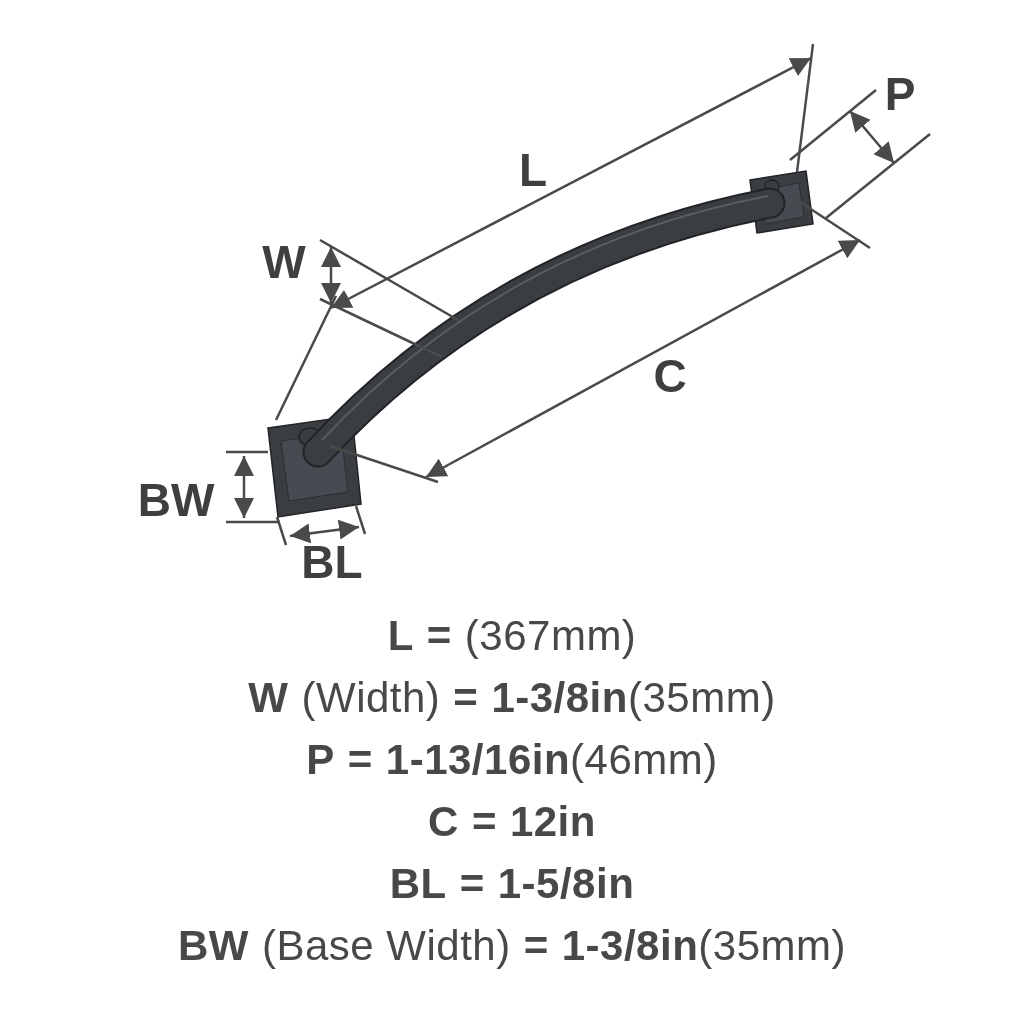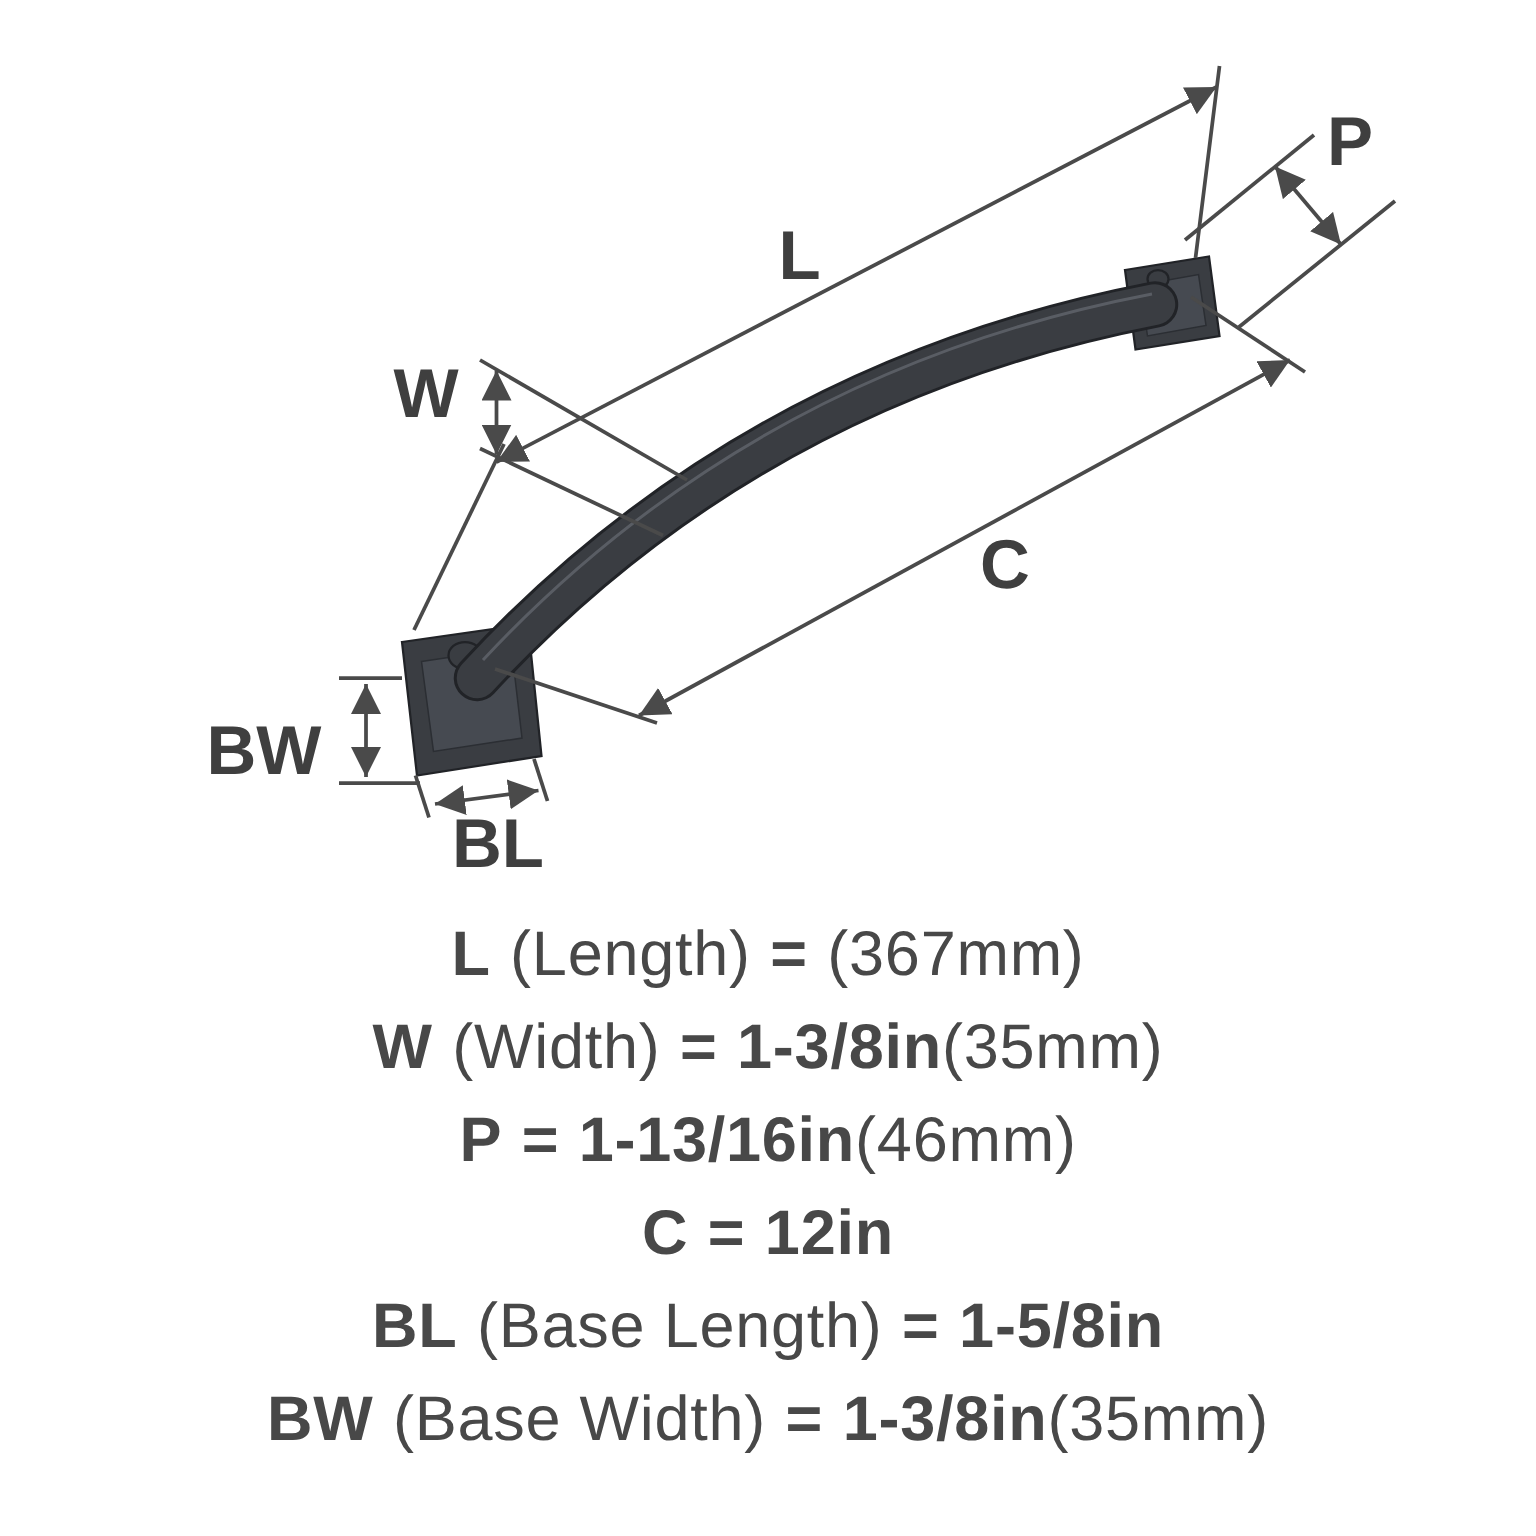--- a/index.html
+++ b/index.html
@@ -114,21 +114,20 @@
       <line class="ext" x1="356" y1="506" x2="365" y2="534"></line>
       <line class="dim" x1="290" y1="536" x2="359" y2="527" marker-start="url(#arr)" marker-end="url(#arr)"></line>
       <text class="dim-label" x="332" y="578">BL</text>
     </g>
   </svg>
 
   <div class="specs">
 
     <div class="spec-row">
       <span class="spec-sym">L</span>
-      <span class="spec-name">(Length)</span>
       <span class="spec-eq">=</span>
       <span class="spec-met">(367mm)</span>
     </div>
 
     <div class="spec-row">
       <span class="spec-sym">W</span>
       <span class="spec-name">(Width)</span>
       <span class="spec-eq">=</span>
       <span class="spec-val">1-3/8in</span>
       <span class="spec-met">(35mm)</span>
@@ -142,21 +141,20 @@
     </div>
 
     <div class="spec-row">
       <span class="spec-sym">C</span>
       <span class="spec-eq">=</span>
       <span class="spec-val">12in</span>
     </div>
 
     <div class="spec-row">
       <span class="spec-sym">BL</span>
-      <span class="spec-name">(Base Length)</span>
       <span class="spec-eq">=</span>
       <span class="spec-val">1-5/8in</span>
     </div>
 
     <div class="spec-row">
       <span class="spec-sym">BW</span>
       <span class="spec-name">(Base Width)</span>
       <span class="spec-eq">=</span>
       <span class="spec-val">1-3/8in</span>
       <span class="spec-met">(35mm)</span>

